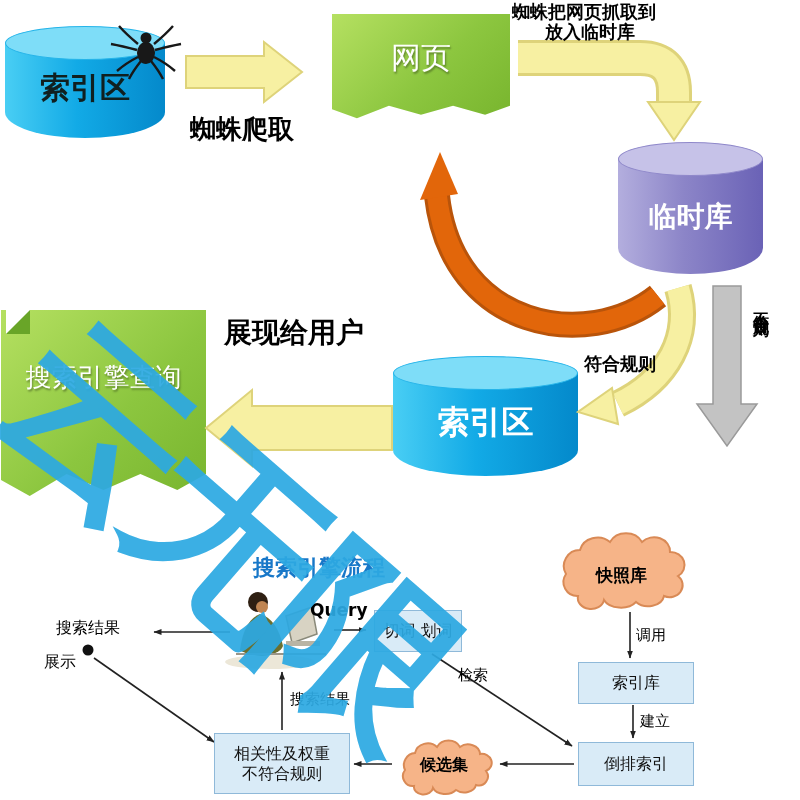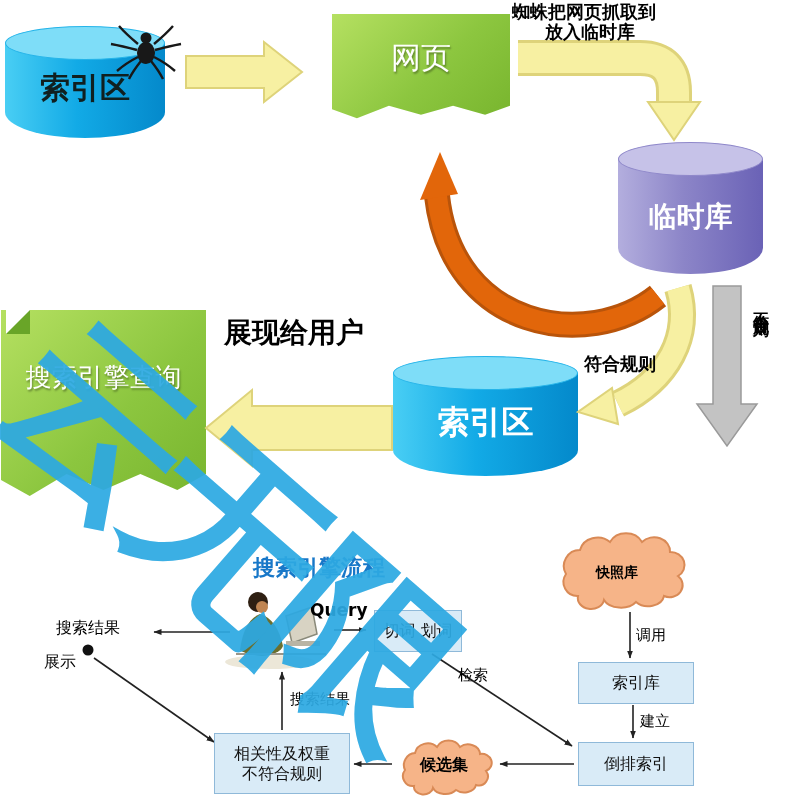--- a/index.html
+++ b/index.html
@@ -61,40 +61,41 @@
     <div class="cyl-top"></div>
     <div class="cyl-label" style="color:#fff;font-size:32px;padding-top:14px;">索引区</div>
   </div>
 
   <div class="doc" style="left:1px;top:310px;width:205px;height:200px;">
     <div class="doc-label" style="font-size:26px;margin-top:50px;">搜索引擎查询</div>
   </div>
   <div class="fold" style="left:6px;top:310px;"></div>
 
 
+  <div class="lbl" style="left:190px;top:112px;font-size:26px;">蜘蛛爬取</div>
   <div class="lbl" style="left:512px;top:0px;font-size:18px;">蜘蛛把网页抓取到</div>
   <div class="lbl" style="left:545px;top:20px;font-size:18px;">放入临时库</div>
   <div class="lbl" style="left:584px;top:352px;font-size:18px;">符合规则</div>
   <div class="lbl vert" style="left:750px;top:300px;font-size:16px;font-weight:bold;">不符合规则</div>
   <div class="lbl" style="left:224px;top:314px;font-size:28px;line-height:42px;">
     <span style="display:block;font-family:Liberation Mono, monospace;">展现给用户</span>
   </div>
 
   <div class="lbl" style="left:253px;top:553px;font-size:22px;color:#1777c8;">搜索引擎流程</div>
   <div class="lbl" style="left:310px;top:600px;font-size:17px;">Query</div>
 
   <div class="bbox" style="left:374px;top:610px;width:86px;height:40px;">切词 划词</div>
   <div class="bbox" style="left:578px;top:662px;width:114px;height:40px;">索引库</div>
   <div class="bbox" style="left:578px;top:742px;width:114px;height:42px;">倒排索引</div>
   <div class="bbox" style="left:214px;top:733px;width:134px;height:59px;">
     <span>相关性及权重</span>
     <span>不符合规则</span>
   </div>
 
-  <div class="lbl" style="left:596px;top:564px;font-size:14px;">快照库</div>
+  <div class="lbl" style="left:596px;top:564px;font-size:17px;">快照库</div>
   <div class="lbl" style="left:420px;top:755px;font-size:16px;">候选集</div>
 
   <div class="lbl light" style="left:636px;top:626px;font-size:15px;">调用</div>
   <div class="lbl light" style="left:640px;top:712px;font-size:15px;">建立</div>
   <div class="lbl light" style="left:458px;top:666px;font-size:15px;">检索</div>
   <div class="lbl light" style="left:290px;top:690px;font-size:15px;">搜索结果</div>
   <div class="lbl light" style="left:56px;top:618px;font-size:16px;">搜索结果</div>
   <div class="lbl light" style="left:44px;top:652px;font-size:16px;">展示</div>
 
   <svg id="svg-layer" width="800" height="800" viewBox="0 0 800 800">

